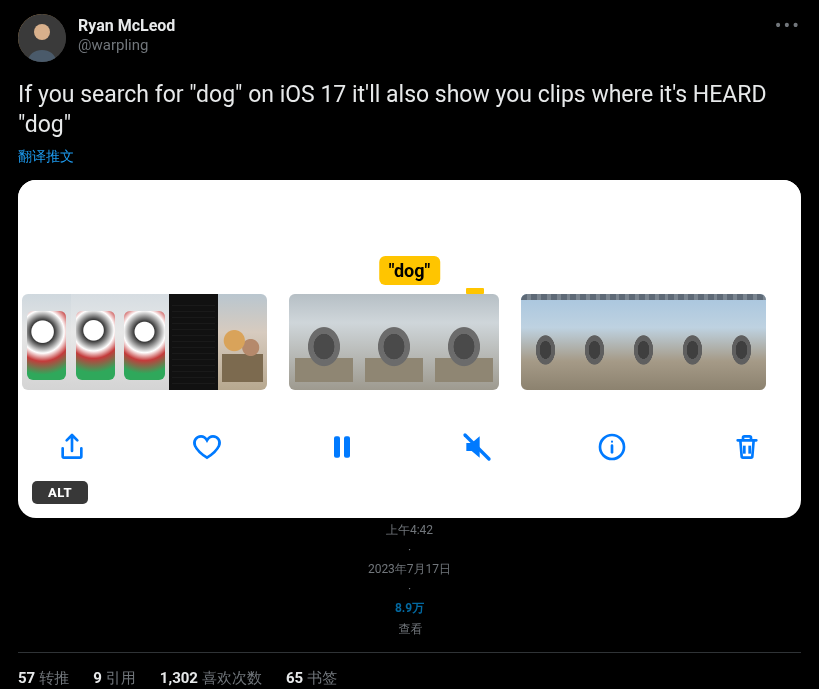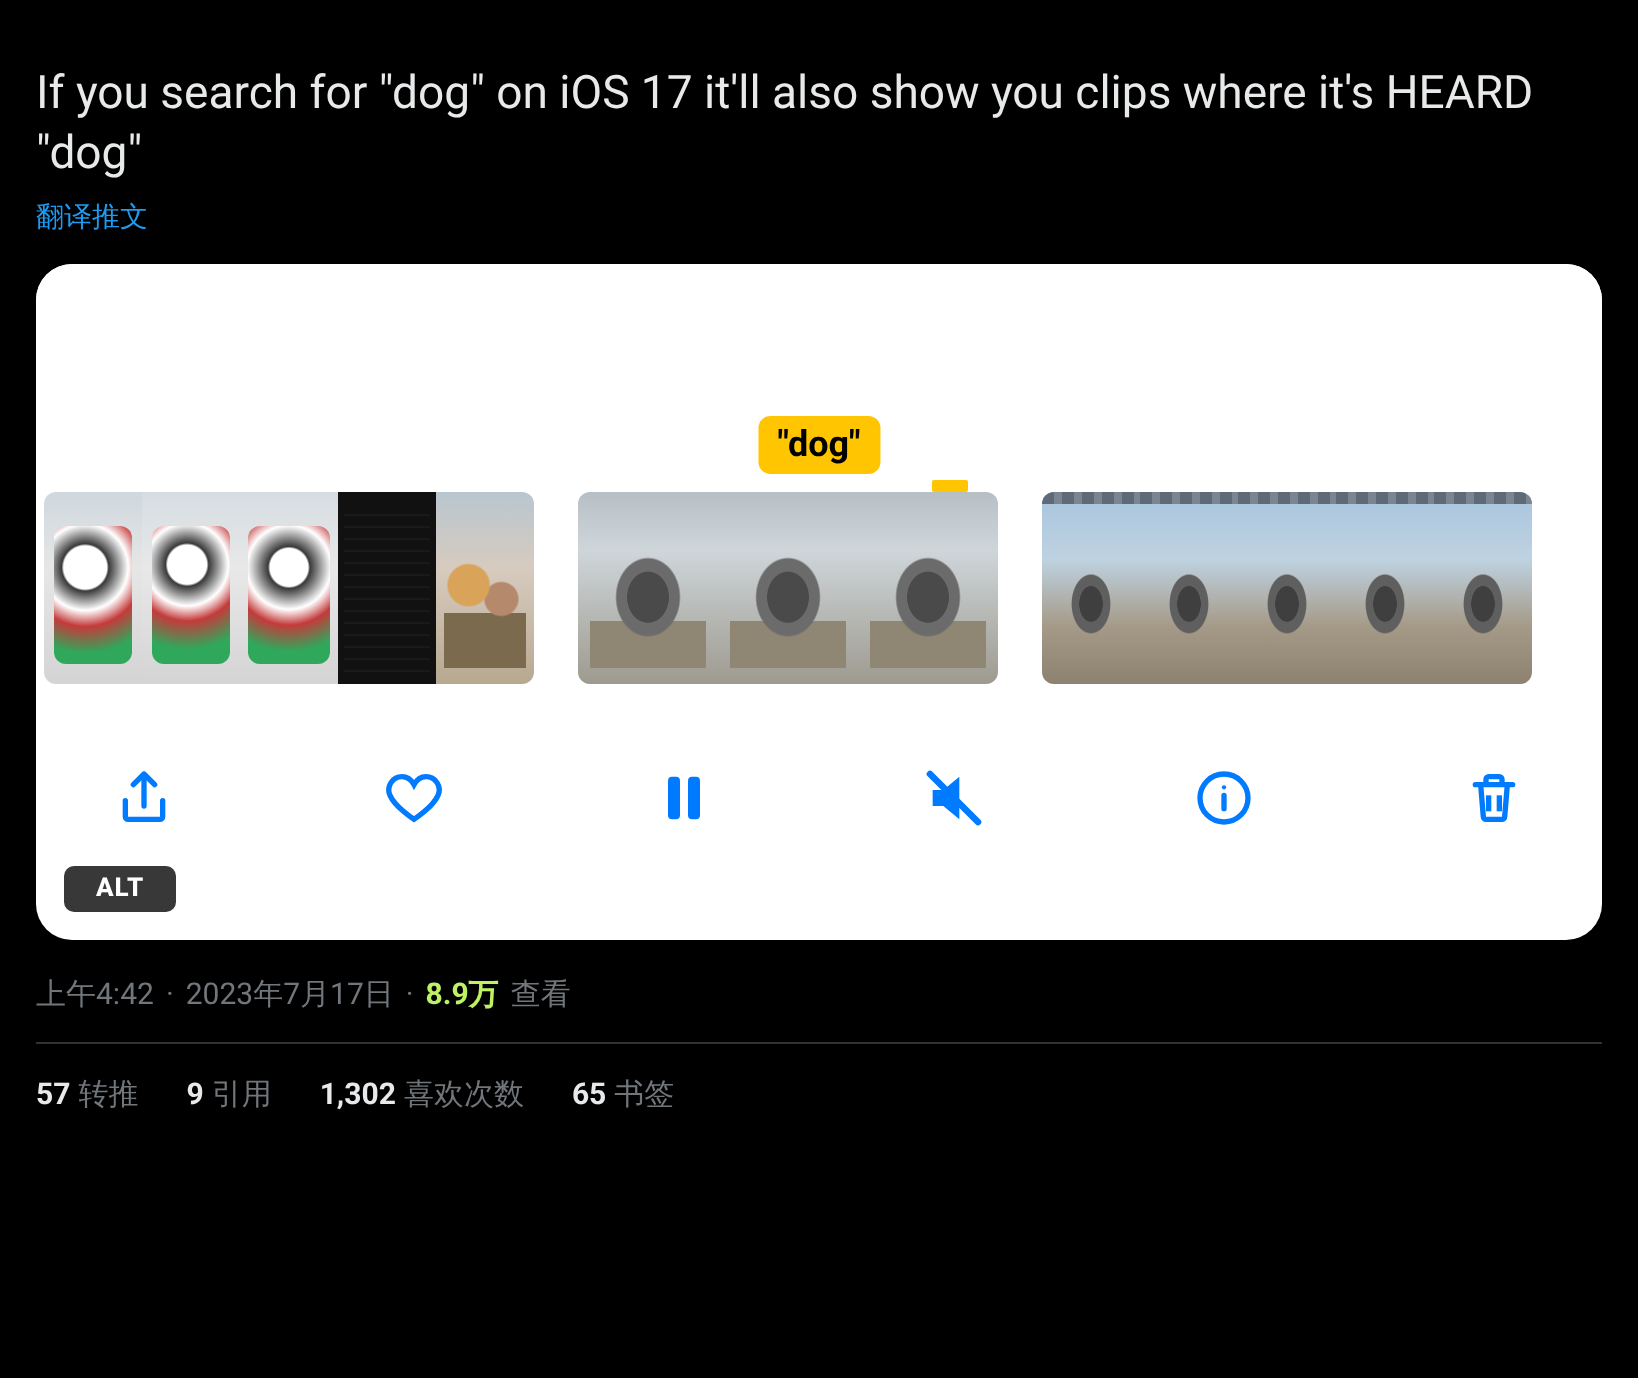--- a/index.html
+++ b/index.html
@@ -172,49 +172,64 @@
     background: rgba(0,0,0,0.78);
     color: #fff;
     font-weight: 800;
     font-size: 13px;
     padding: 4px 16px;
     border-radius: 5px;
     letter-spacing: 0.5px;
   }
 
   .meta-row {
-    margin-top: 18px;
-    font-size: 15px;
+    margin-top: 4px;
+    font-size: 12px;
     color: #71767b;
     display: flex;
     align-items: center;
     gap: 4px;
+    flex-direction: column;
   }
   .meta-row .dot { padding: 0 2px; }
-  .meta-row .views-count { color:#bef264; font-weight:700; }
+  .meta-row .views-count { color:#0369a1; font-weight:700; }
 
   .divider {
     border-top: 1px solid #2f3336;
     margin-top: 14px;
   }
 
   .stats-row {
     display: flex;
     gap: 24px;
     padding: 16px 0;
     font-size: 15px;
     color: #71767b;
   }
   .stats-row .count { color:#e7e9ea; font-weight:700; margin-right:4px;}
 </style>
 </head>
 <body>
 
 <div class="tweet">
 
+  <div class="tweet-header">
+    <div class="avatar">
+      <svg viewBox="0 0 48 48">
+        <circle cx="24" cy="24" r="24" fill="#3a3a3a"></circle>
+        <circle cx="24" cy="18" r="8" fill="#d8b08c"></circle>
+        <path d="M10 48 C10 32 38 32 38 48 Z" fill="#4a5a6a"></path>
+      </svg>
+    </div>
+    <div class="names">
+      <div class="display-name">Ryan McLeod</div>
+      <div class="handle">@warpling</div>
+    </div>
+    <div class="more">•••</div>
+  </div>
 
   <div class="tweet-body">If you search for "dog" on iOS 17 it'll also show you clips where it's HEARD "dog"</div>
 
   <div class="translate-link">翻译推文</div>
 
   <div class="media-card">
     <div class="media-top">
       <div class="dog-label">"dog"</div>
     </div>
 

